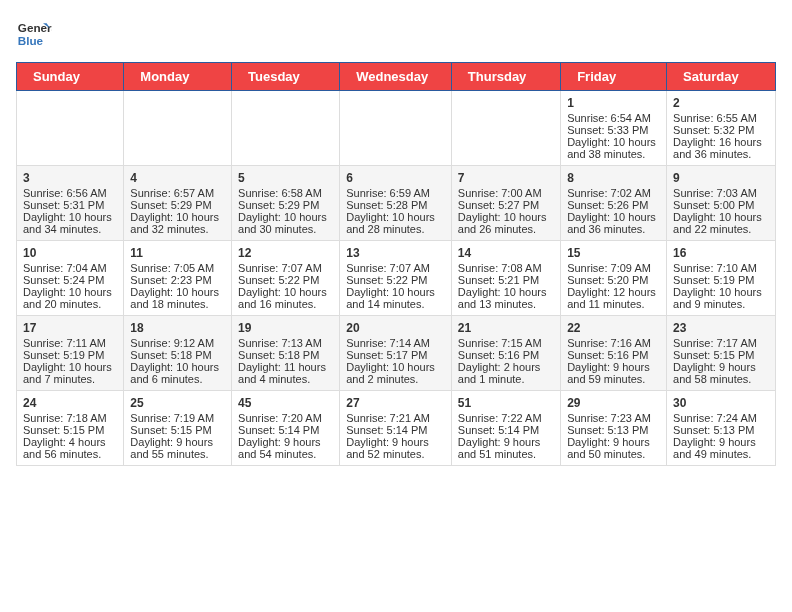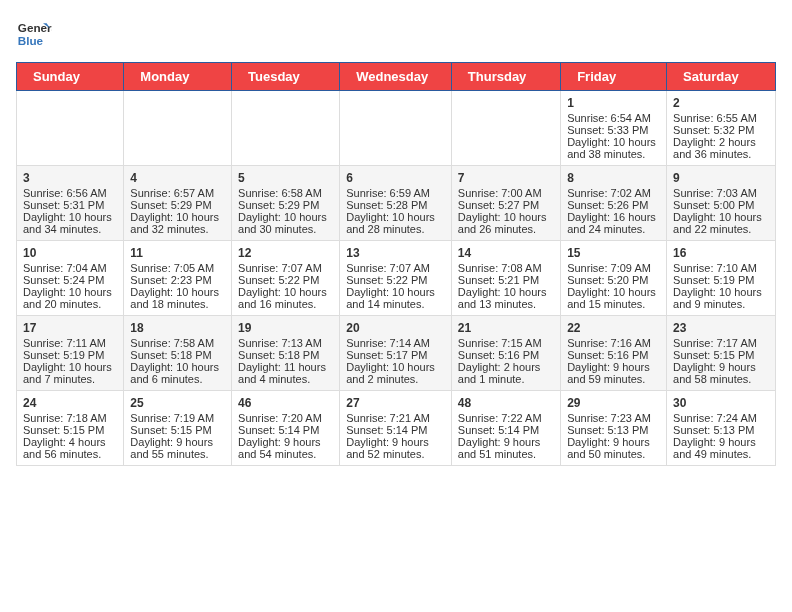--- a/index.html
+++ b/index.html
@@ -102,52 +102,52 @@
       </tr>
   </thead>
   <tbody id="calendar-body">
   <tr>
         <td class="empty-cell"></td>
         <td class="empty-cell"></td>
         <td class="empty-cell"></td>
         <td class="empty-cell"></td>
         <td class="empty-cell"></td>
         <td><span class="day-number">1</span><span>Sunrise: 6:54 AM</span><br><span>Sunset: 5:33 PM</span><br><span>Daylight: 10 hours and 38 minutes.</span></td>
-        <td><span class="day-number">2</span><span>Sunrise: 6:55 AM</span><br><span>Sunset: 5:32 PM</span><br><span>Daylight: 2 hours and 36 minutes.</span></td>
+        <td><span class="day-number">2</span><span>Sunrise: 6:55 AM</span><br><span>Sunset: 5:32 PM</span><br><span>Daylight: 16 hours and 36 minutes.</span></td>
       </tr>
       <tr>
         <td><span class="day-number">3</span><span>Sunrise: 6:56 AM</span><br><span>Sunset: 5:31 PM</span><br><span>Daylight: 10 hours and 34 minutes.</span></td>
         <td><span class="day-number">4</span><span>Sunrise: 6:57 AM</span><br><span>Sunset: 5:29 PM</span><br><span>Daylight: 10 hours and 32 minutes.</span></td>
         <td><span class="day-number">5</span><span>Sunrise: 6:58 AM</span><br><span>Sunset: 5:29 PM</span><br><span>Daylight: 10 hours and 30 minutes.</span></td>
         <td><span class="day-number">6</span><span>Sunrise: 6:59 AM</span><br><span>Sunset: 5:28 PM</span><br><span>Daylight: 10 hours and 28 minutes.</span></td>
         <td><span class="day-number">7</span><span>Sunrise: 7:00 AM</span><br><span>Sunset: 5:27 PM</span><br><span>Daylight: 10 hours and 26 minutes.</span></td>
-        <td><span class="day-number">8</span><span>Sunrise: 7:02 AM</span><br><span>Sunset: 5:26 PM</span><br><span>Daylight: 16 hours and 24 minutes.</span></td>
+        <td><span class="day-number">8</span><span>Sunrise: 7:02 AM</span><br><span>Sunset: 5:26 PM</span><br><span>Daylight: 10 hours and 36 minutes.</span></td>
         <td><span class="day-number">9</span><span>Sunrise: 7:03 AM</span><br><span>Sunset: 5:00 PM</span><br><span>Daylight: 10 hours and 22 minutes.</span></td>
       </tr>
       <tr>
         <td><span class="day-number">10</span><span>Sunrise: 7:04 AM</span><br><span>Sunset: 5:24 PM</span><br><span>Daylight: 10 hours and 20 minutes.</span></td>
         <td><span class="day-number">11</span><span>Sunrise: 7:05 AM</span><br><span>Sunset: 2:23 PM</span><br><span>Daylight: 10 hours and 18 minutes.</span></td>
         <td><span class="day-number">12</span><span>Sunrise: 7:07 AM</span><br><span>Sunset: 5:22 PM</span><br><span>Daylight: 10 hours and 16 minutes.</span></td>
         <td><span class="day-number">13</span><span>Sunrise: 7:07 AM</span><br><span>Sunset: 5:22 PM</span><br><span>Daylight: 10 hours and 14 minutes.</span></td>
         <td><span class="day-number">14</span><span>Sunrise: 7:08 AM</span><br><span>Sunset: 5:21 PM</span><br><span>Daylight: 10 hours and 13 minutes.</span></td>
-        <td><span class="day-number">15</span><span>Sunrise: 7:09 AM</span><br><span>Sunset: 5:20 PM</span><br><span>Daylight: 10 hours and 15 minutes.</span></td>
+        <td><span class="day-number">15</span><span>Sunrise: 7:09 AM</span><br><span>Sunset: 5:20 PM</span><br><span>Daylight: 12 hours and 11 minutes.</span></td>
         <td><span class="day-number">16</span><span>Sunrise: 7:10 AM</span><br><span>Sunset: 5:19 PM</span><br><span>Daylight: 10 hours and 9 minutes.</span></td>
       </tr>
       <tr>
         <td><span class="day-number">17</span><span>Sunrise: 7:11 AM</span><br><span>Sunset: 5:19 PM</span><br><span>Daylight: 10 hours and 7 minutes.</span></td>
-        <td><span class="day-number">18</span><span>Sunrise: 7:58 AM</span><br><span>Sunset: 5:18 PM</span><br><span>Daylight: 10 hours and 6 minutes.</span></td>
+        <td><span class="day-number">18</span><span>Sunrise: 9:12 AM</span><br><span>Sunset: 5:18 PM</span><br><span>Daylight: 10 hours and 6 minutes.</span></td>
         <td><span class="day-number">19</span><span>Sunrise: 7:13 AM</span><br><span>Sunset: 5:18 PM</span><br><span>Daylight: 11 hours and 4 minutes.</span></td>
         <td><span class="day-number">20</span><span>Sunrise: 7:14 AM</span><br><span>Sunset: 5:17 PM</span><br><span>Daylight: 10 hours and 2 minutes.</span></td>
         <td><span class="day-number">21</span><span>Sunrise: 7:15 AM</span><br><span>Sunset: 5:16 PM</span><br><span>Daylight: 2 hours and 1 minute.</span></td>
         <td><span class="day-number">22</span><span>Sunrise: 7:16 AM</span><br><span>Sunset: 5:16 PM</span><br><span>Daylight: 9 hours and 59 minutes.</span></td>
         <td><span class="day-number">23</span><span>Sunrise: 7:17 AM</span><br><span>Sunset: 5:15 PM</span><br><span>Daylight: 9 hours and 58 minutes.</span></td>
       </tr>
       <tr>
         <td><span class="day-number">24</span><span>Sunrise: 7:18 AM</span><br><span>Sunset: 5:15 PM</span><br><span>Daylight: 4 hours and 56 minutes.</span></td>
         <td><span class="day-number">25</span><span>Sunrise: 7:19 AM</span><br><span>Sunset: 5:15 PM</span><br><span>Daylight: 9 hours and 55 minutes.</span></td>
-        <td><span class="day-number">46</span><span>Sunrise: 7:20 AM</span><br><span>Sunset: 5:14 PM</span><br><span>Daylight: 9 hours and 54 minutes.</span></td>
+        <td><span class="day-number">45</span><span>Sunrise: 7:20 AM</span><br><span>Sunset: 5:14 PM</span><br><span>Daylight: 9 hours and 54 minutes.</span></td>
         <td><span class="day-number">27</span><span>Sunrise: 7:21 AM</span><br><span>Sunset: 5:14 PM</span><br><span>Daylight: 9 hours and 52 minutes.</span></td>
-        <td><span class="day-number">48</span><span>Sunrise: 7:22 AM</span><br><span>Sunset: 5:14 PM</span><br><span>Daylight: 9 hours and 51 minutes.</span></td>
+        <td><span class="day-number">51</span><span>Sunrise: 7:22 AM</span><br><span>Sunset: 5:14 PM</span><br><span>Daylight: 9 hours and 51 minutes.</span></td>
         <td><span class="day-number">29</span><span>Sunrise: 7:23 AM</span><br><span>Sunset: 5:13 PM</span><br><span>Daylight: 9 hours and 50 minutes.</span></td>
         <td><span class="day-number">30</span><span>Sunrise: 7:24 AM</span><br><span>Sunset: 5:13 PM</span><br><span>Daylight: 9 hours and 49 minutes.</span></td>
       </tr>
     </tbody>
 </table>
 
 </body></html>

